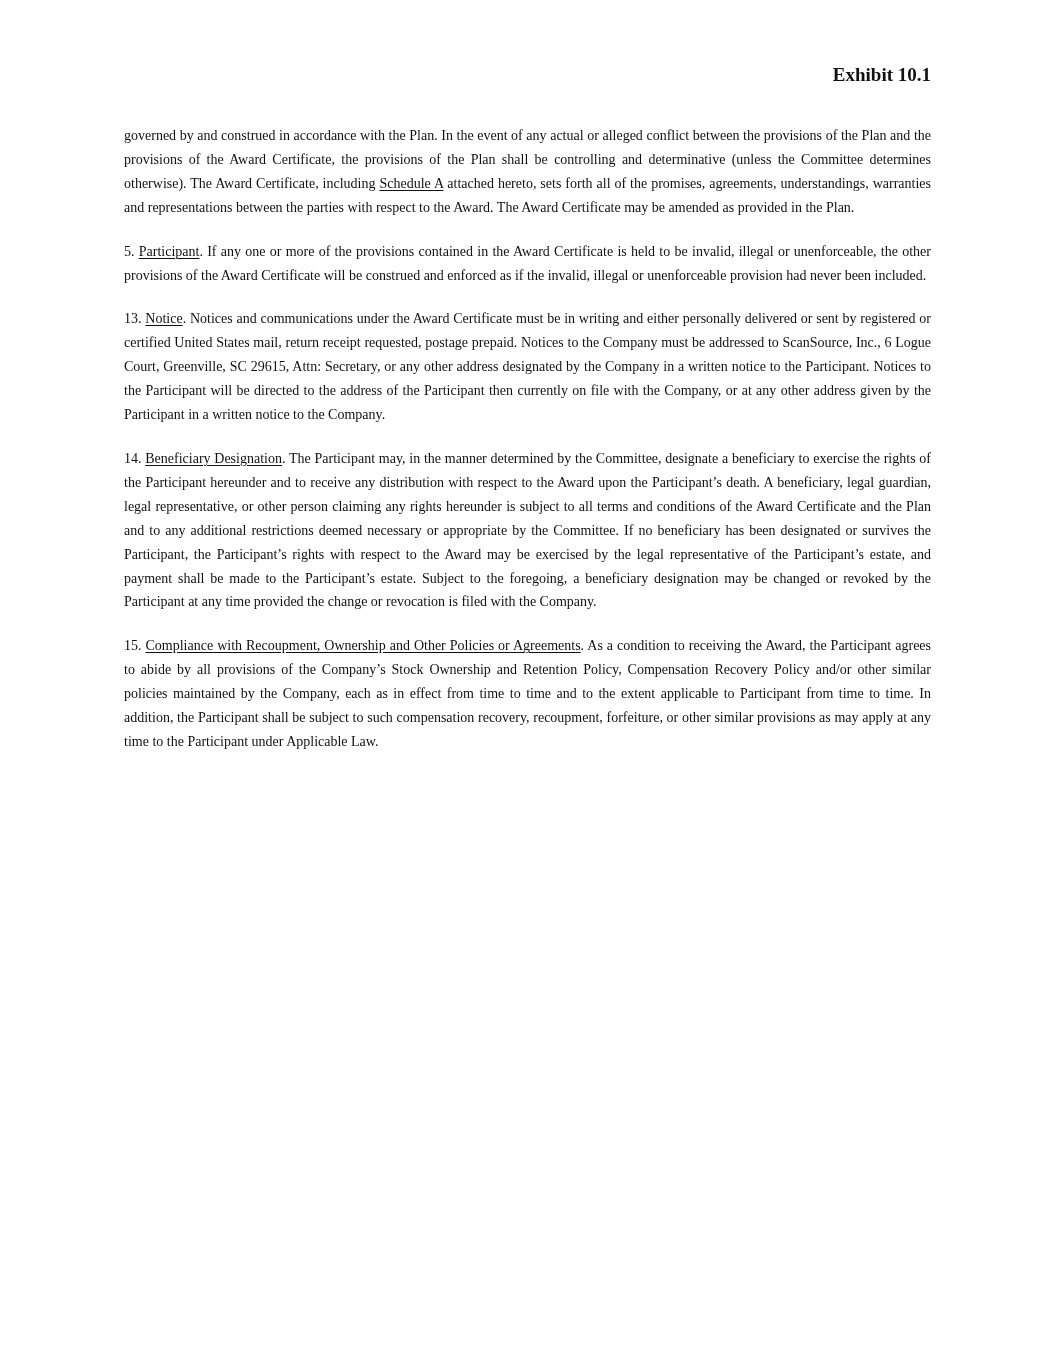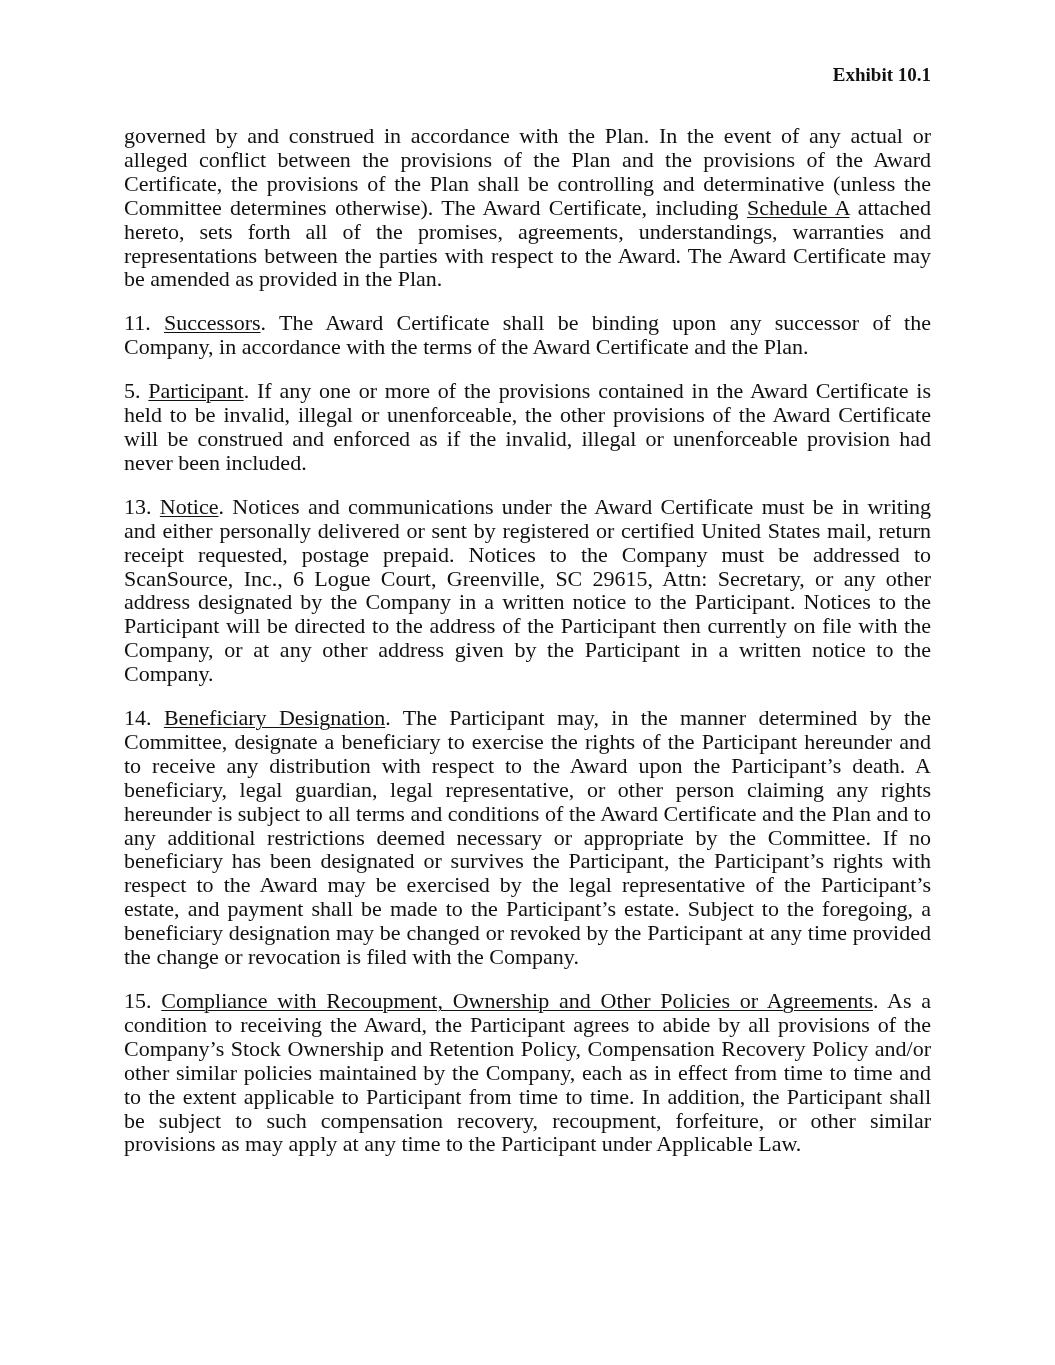--- a/index.html
+++ b/index.html
@@ -31,41 +31,40 @@
       white-space: nowrap;
     }
     .body-text {
       position: absolute;
       left: 0;
       top: 124px;
       width: 807px;
     }
     p.para {
       margin: 0 0 20px 0;
-      font-size: 22px;
+      font-size: 14px;
       line-height: 23.9px;
       text-align: justify;
       text-align-last: left;
     }
     .u {
       text-decoration: underline;
       text-underline-offset: 2px;
       text-decoration-thickness: 1px;
     }
   </style>
 </head>
 <body>
 
 <div class="page">
   <div class="exhibit">Exhibit 10.1</div>
 
   <div class="body-text">
     <p class="para"><span>governed by and construed in accordance with the Plan. In the event of any actual or alleged conflict between the provisions of the Plan and the provisions of the Award Certificate, the provisions of the Plan shall be controlling and determinative (unless the Committee determines otherwise). The Award Certificate, including </span><span class="u">Schedule A</span><span> attached hereto, sets forth all of the promises, agreements, understandings, warranties and representations between the parties with respect to the Award. The Award Certificate may be amended as provided in the Plan.</span></p>
 
-    <p class="para"><span>11. </span><span class="u">Successors</span><span>. The Award Certificate shall be binding upon any successor of the Company, in accordance with the terms of the Award Certificate and the Plan.</span></p>
 
     <p class="para"><span>5. </span><span class="u">Participant</span><span>. If any one or more of the provisions contained in the Award Certificate is held to be invalid, illegal or unenforceable, the other provisions of the Award Certificate will be construed and enforced as if the invalid, illegal or unenforceable provision had never been included.</span></p>
 
     <p class="para"><span>13. </span><span class="u">Notice</span><span>. Notices and communications under the Award Certificate must be in writing and either personally delivered or sent by registered or certified United States mail, return receipt requested, postage prepaid. Notices to the Company must be addressed to ScanSource, Inc., 6 Logue Court, Greenville, SC 29615, Attn: Secretary, or any other address designated by the Company in a written notice to the Participant. Notices to the Participant will be directed to the address of the Participant then currently on file with the Company, or at any other address given by the Participant in a written notice to the Company.</span></p>
 
     <p class="para"><span>14. </span><span class="u">Beneficiary Designation</span><span>. The Participant may, in the manner determined by the Committee, designate a beneficiary to exercise the rights of the Participant hereunder and to receive any distribution with respect to the Award upon the Participant’s death. A beneficiary, legal guardian, legal representative, or other person claiming any rights hereunder is subject to all terms and conditions of the Award Certificate and the Plan and to any additional restrictions deemed necessary or appropriate by the Committee. If no beneficiary has been designated or survives the Participant, the Participant’s rights with respect to the Award may be exercised by the legal representative of the Participant’s estate, and payment shall be made to the Participant’s estate. Subject to the foregoing, a beneficiary designation may be changed or revoked by the Participant at any time provided the change or revocation is filed with the Company.</span></p>
 
     <p class="para"><span>15. </span><span class="u">Compliance with Recoupment, Ownership and Other Policies or Agreements</span><span>. As a condition to receiving the Award, the Participant agrees to abide by all provisions of the Company’s Stock Ownership and Retention Policy, Compensation Recovery Policy and/or other similar policies maintained by the Company, each as in effect from time to time and to the extent applicable to Participant from time to time. In addition, the Participant shall be subject to such compensation recovery, recoupment, forfeiture, or other similar provisions as may apply at any time to the Participant under Applicable Law.</span></p>
   </div>
 </div>

